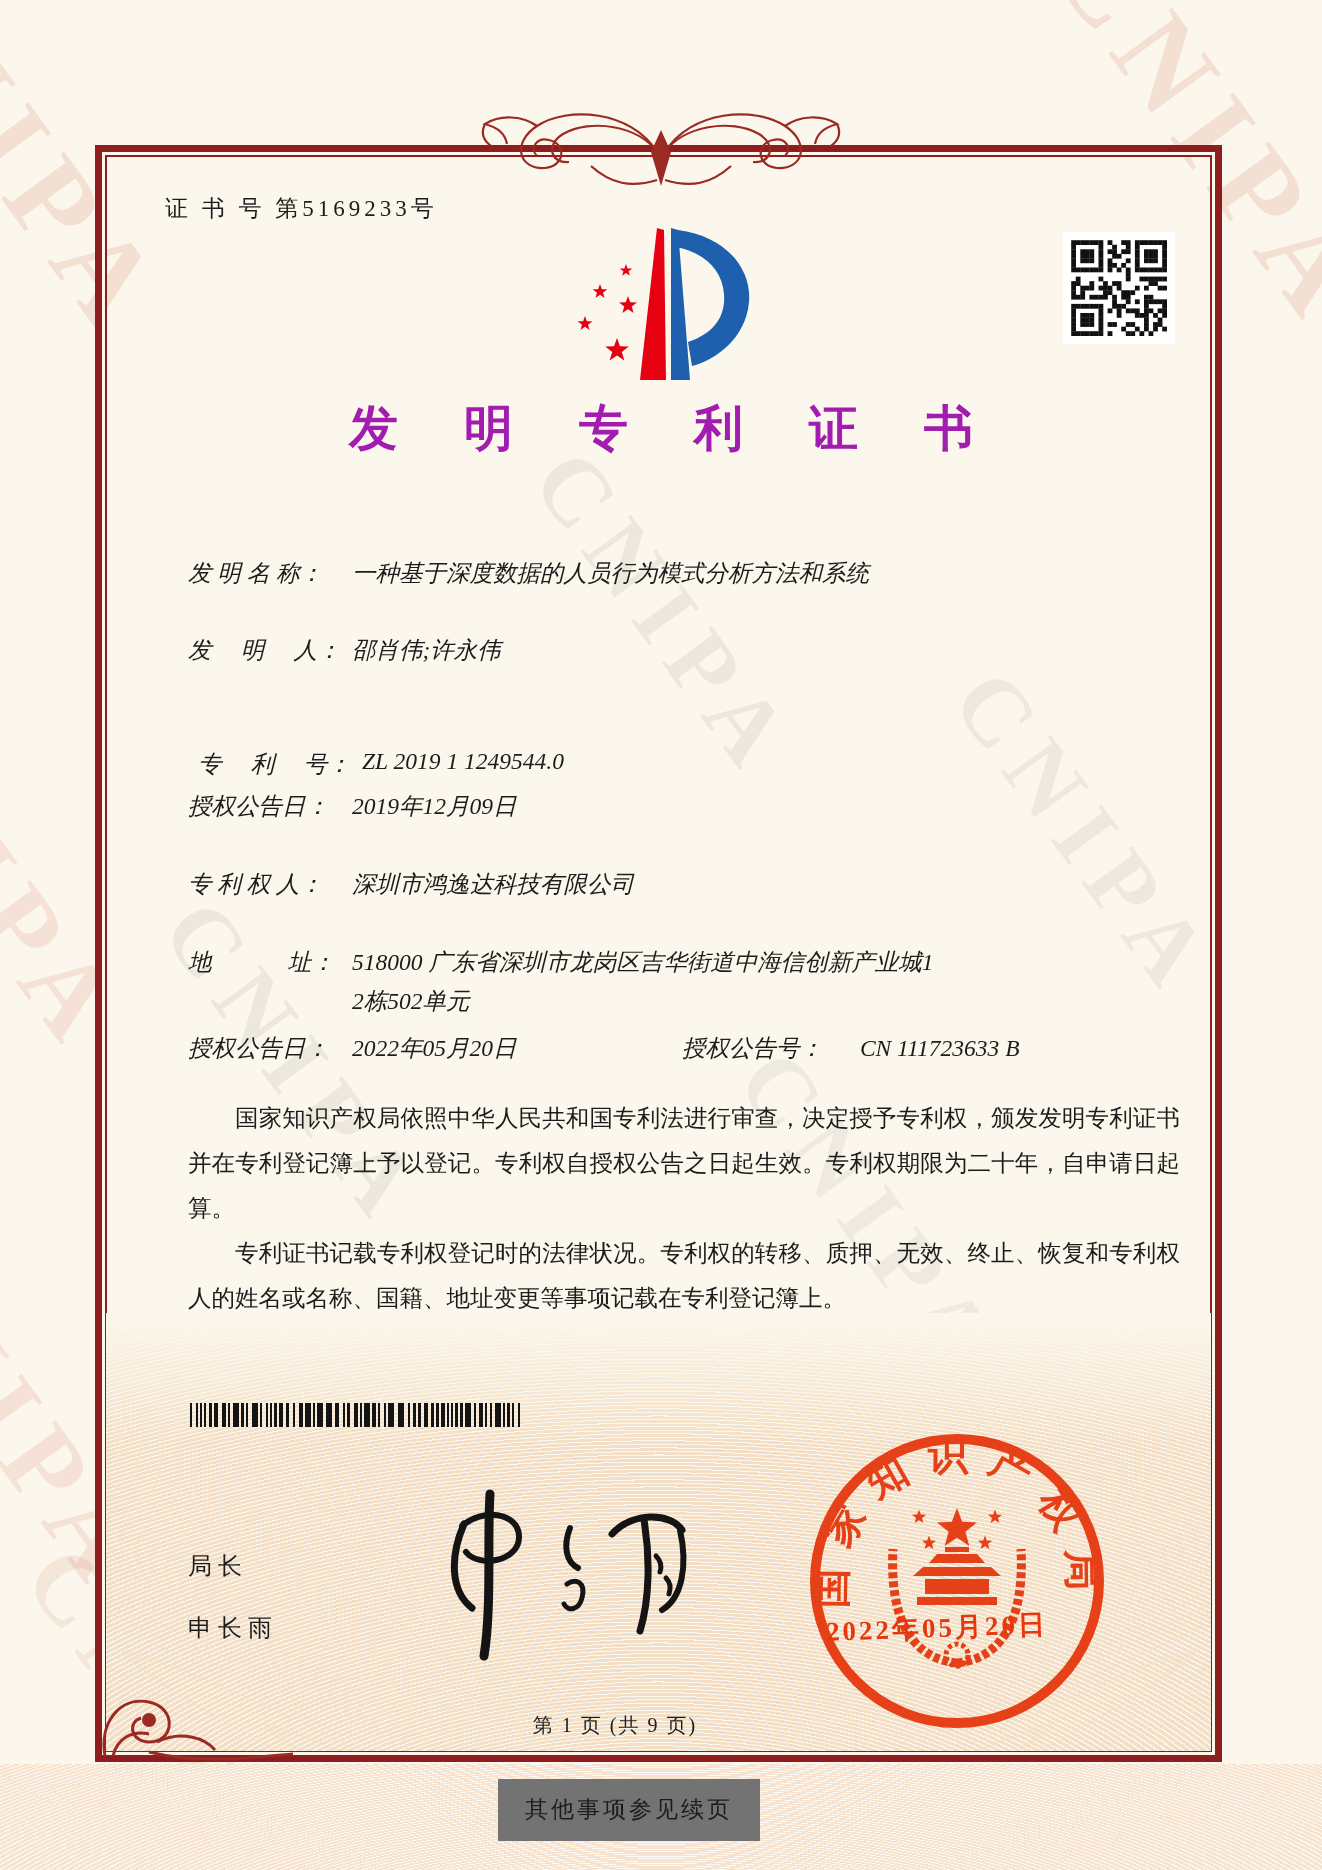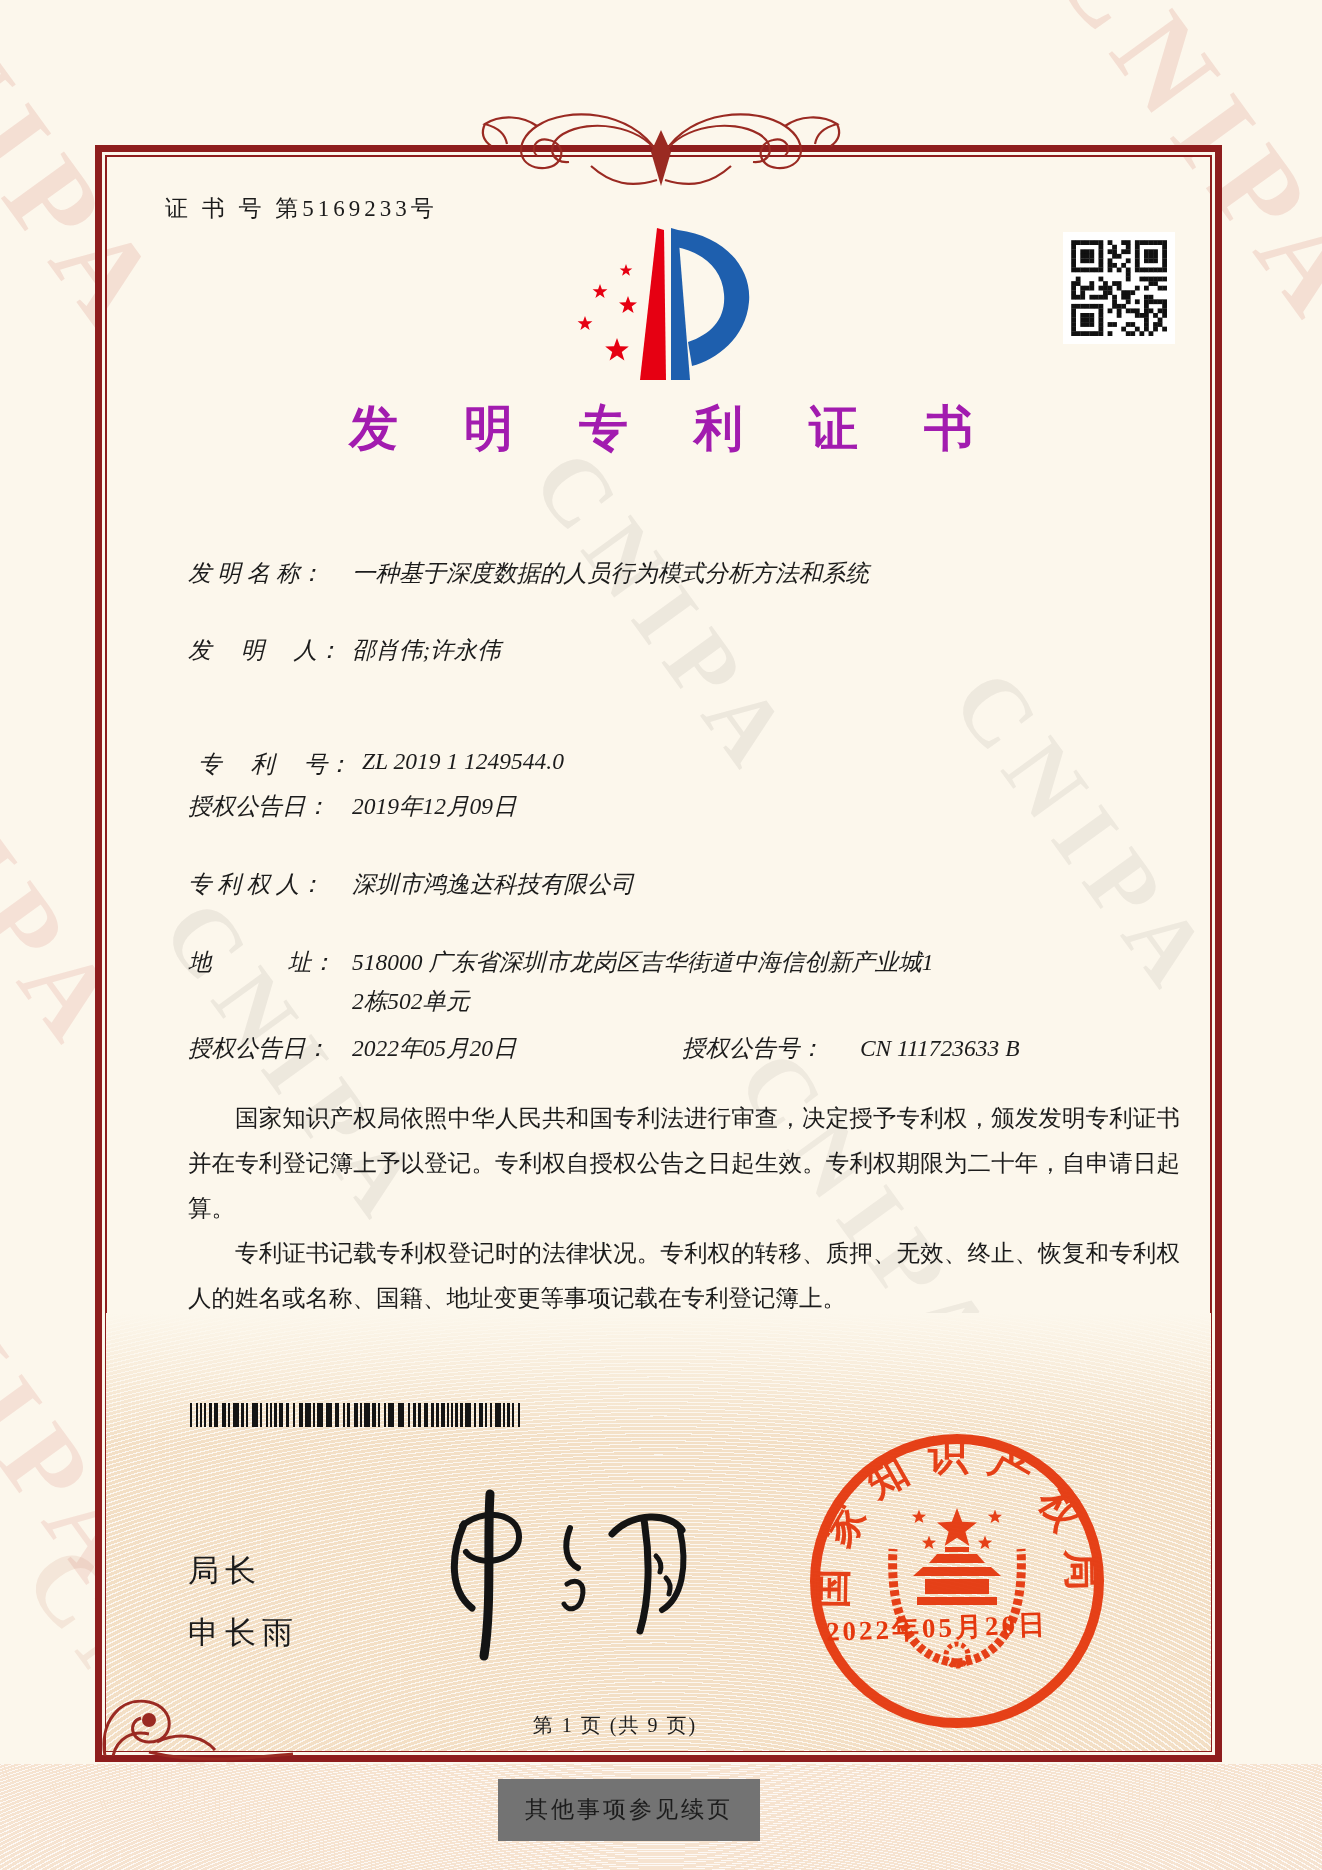--- a/index.html
+++ b/index.html
@@ -32,21 +32,21 @@
          font-size:49px;font-weight:bold;letter-spacing:66px;text-indent:66px;
          color:#a21caf;z-index:2;font-family:"Liberation Serif",serif;}
   .frow{position:absolute;left:188px;right:120px;font-size:23.5px;z-index:2;white-space:nowrap;font-style:italic;}
   .frow .lab{display:inline-block;}
   .frow .val{position:absolute;left:164px;top:0;}
   .frow .val2{position:absolute;left:164px;top:39px;}
   .pair2{position:absolute;left:494px;top:0;}
   .pair2 .lab2{display:inline-block;width:172px;}
   .paras{position:absolute;left:188px;top:1096px;width:992px;z-index:2;}
   .paras p{margin:0;font-size:23.5px;line-height:45px;text-indent:2em;text-align:justify;}
-  .officer{position:absolute;left:188px;font-size:31px;z-index:2;
+  .officer{position:absolute;left:188px;font-size:24px;z-index:2;
            font-family:"Liberation Sans",sans-serif;letter-spacing:6px;}
   .pageno{position:absolute;left:380px;top:1712px;width:470px;text-align:center;
           font-size:20px;letter-spacing:2px;z-index:2;}
   .notebox{position:absolute;left:498px;top:1779px;width:262px;height:62px;
            background:#737373;z-index:3;text-align:center;line-height:62px;
            font-size:23px;letter-spacing:3px;}
   .sealdate{position:absolute;left:826px;top:1610px;font-size:27px;letter-spacing:3px;
             color:#e5380e;z-index:7;transform:rotate(-2deg);white-space:nowrap;font-weight:bold;}
   svg{display:block;}
 </style>

